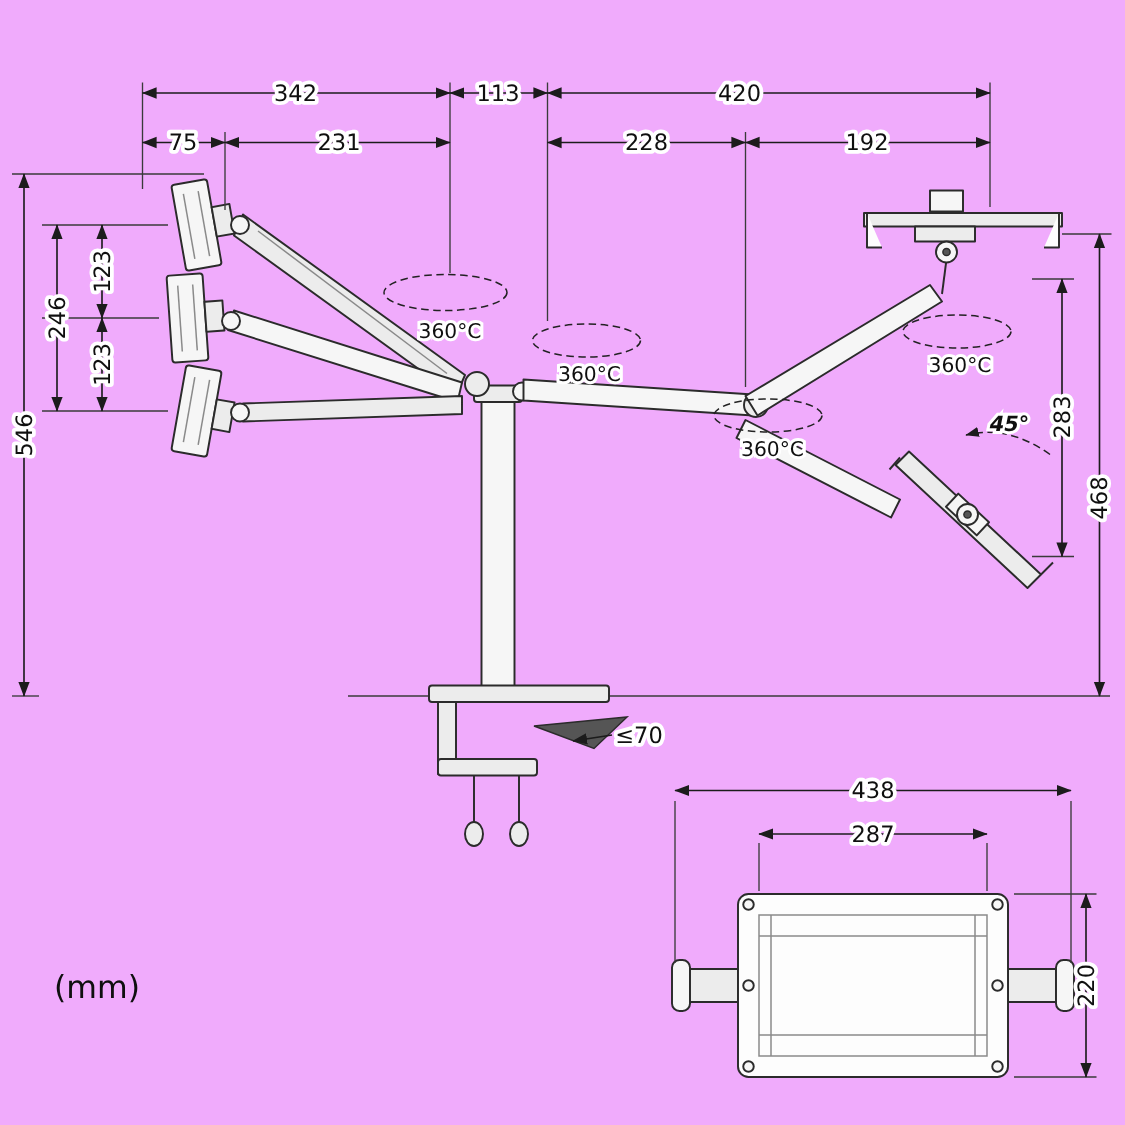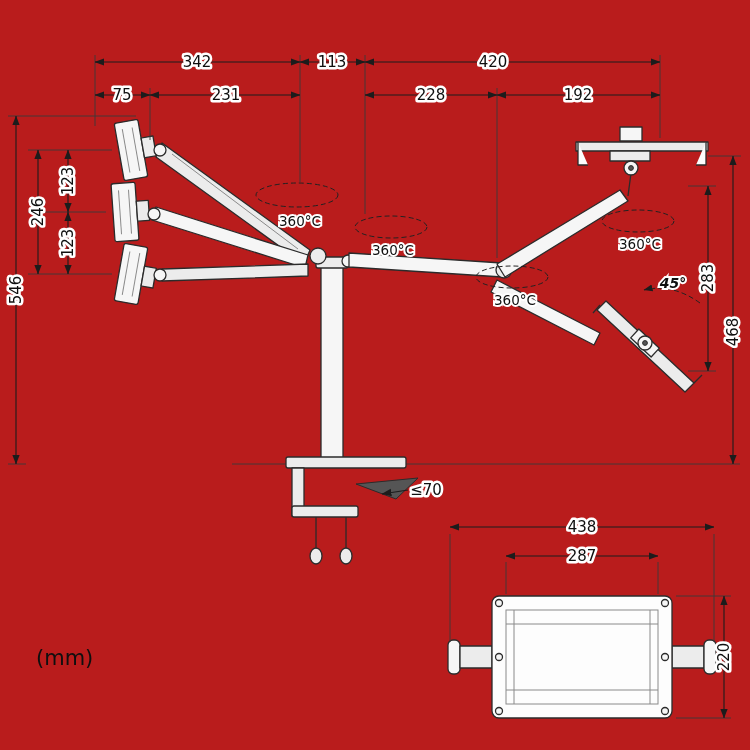--- a/index.html
+++ b/index.html
@@ -1,16 +1,16 @@
 <!DOCTYPE html>
 <html><head>
 <meta charset="utf-8">
 <style>
   html,body{margin:0;padding:0;background:#fff;}
-  .stage{width:750px;height:750px;background:#b91c1c;position:relative;overflow:hidden;
+  .stage{width:750px;height:750px;background:#f0abfc;position:relative;overflow:hidden;
          font-family:"DejaVu Sans", sans-serif;}
   svg{display:block;}
   .ext{stroke:#3a3a3a;stroke-width:0.9;fill:none;}
   .dim{stroke:#1c1c1c;stroke-width:1.1;fill:none;marker-start:url(#arr);marker-end:url(#arr);}
   .lead{stroke:#1c1c1c;stroke-width:1.1;fill:none;marker-end:url(#arr);}
   .part{stroke:#2b2b2b;stroke-width:1.3;fill:#fdfdfd;stroke-linejoin:round;}
   .fillA{fill:#ececec;}
   .fillB{fill:#f6f6f6;}
   .dark{fill:#555;stroke:#2b2b2b;}
   .thin{stroke:#8a8a8a;stroke-width:1;fill:none;}

